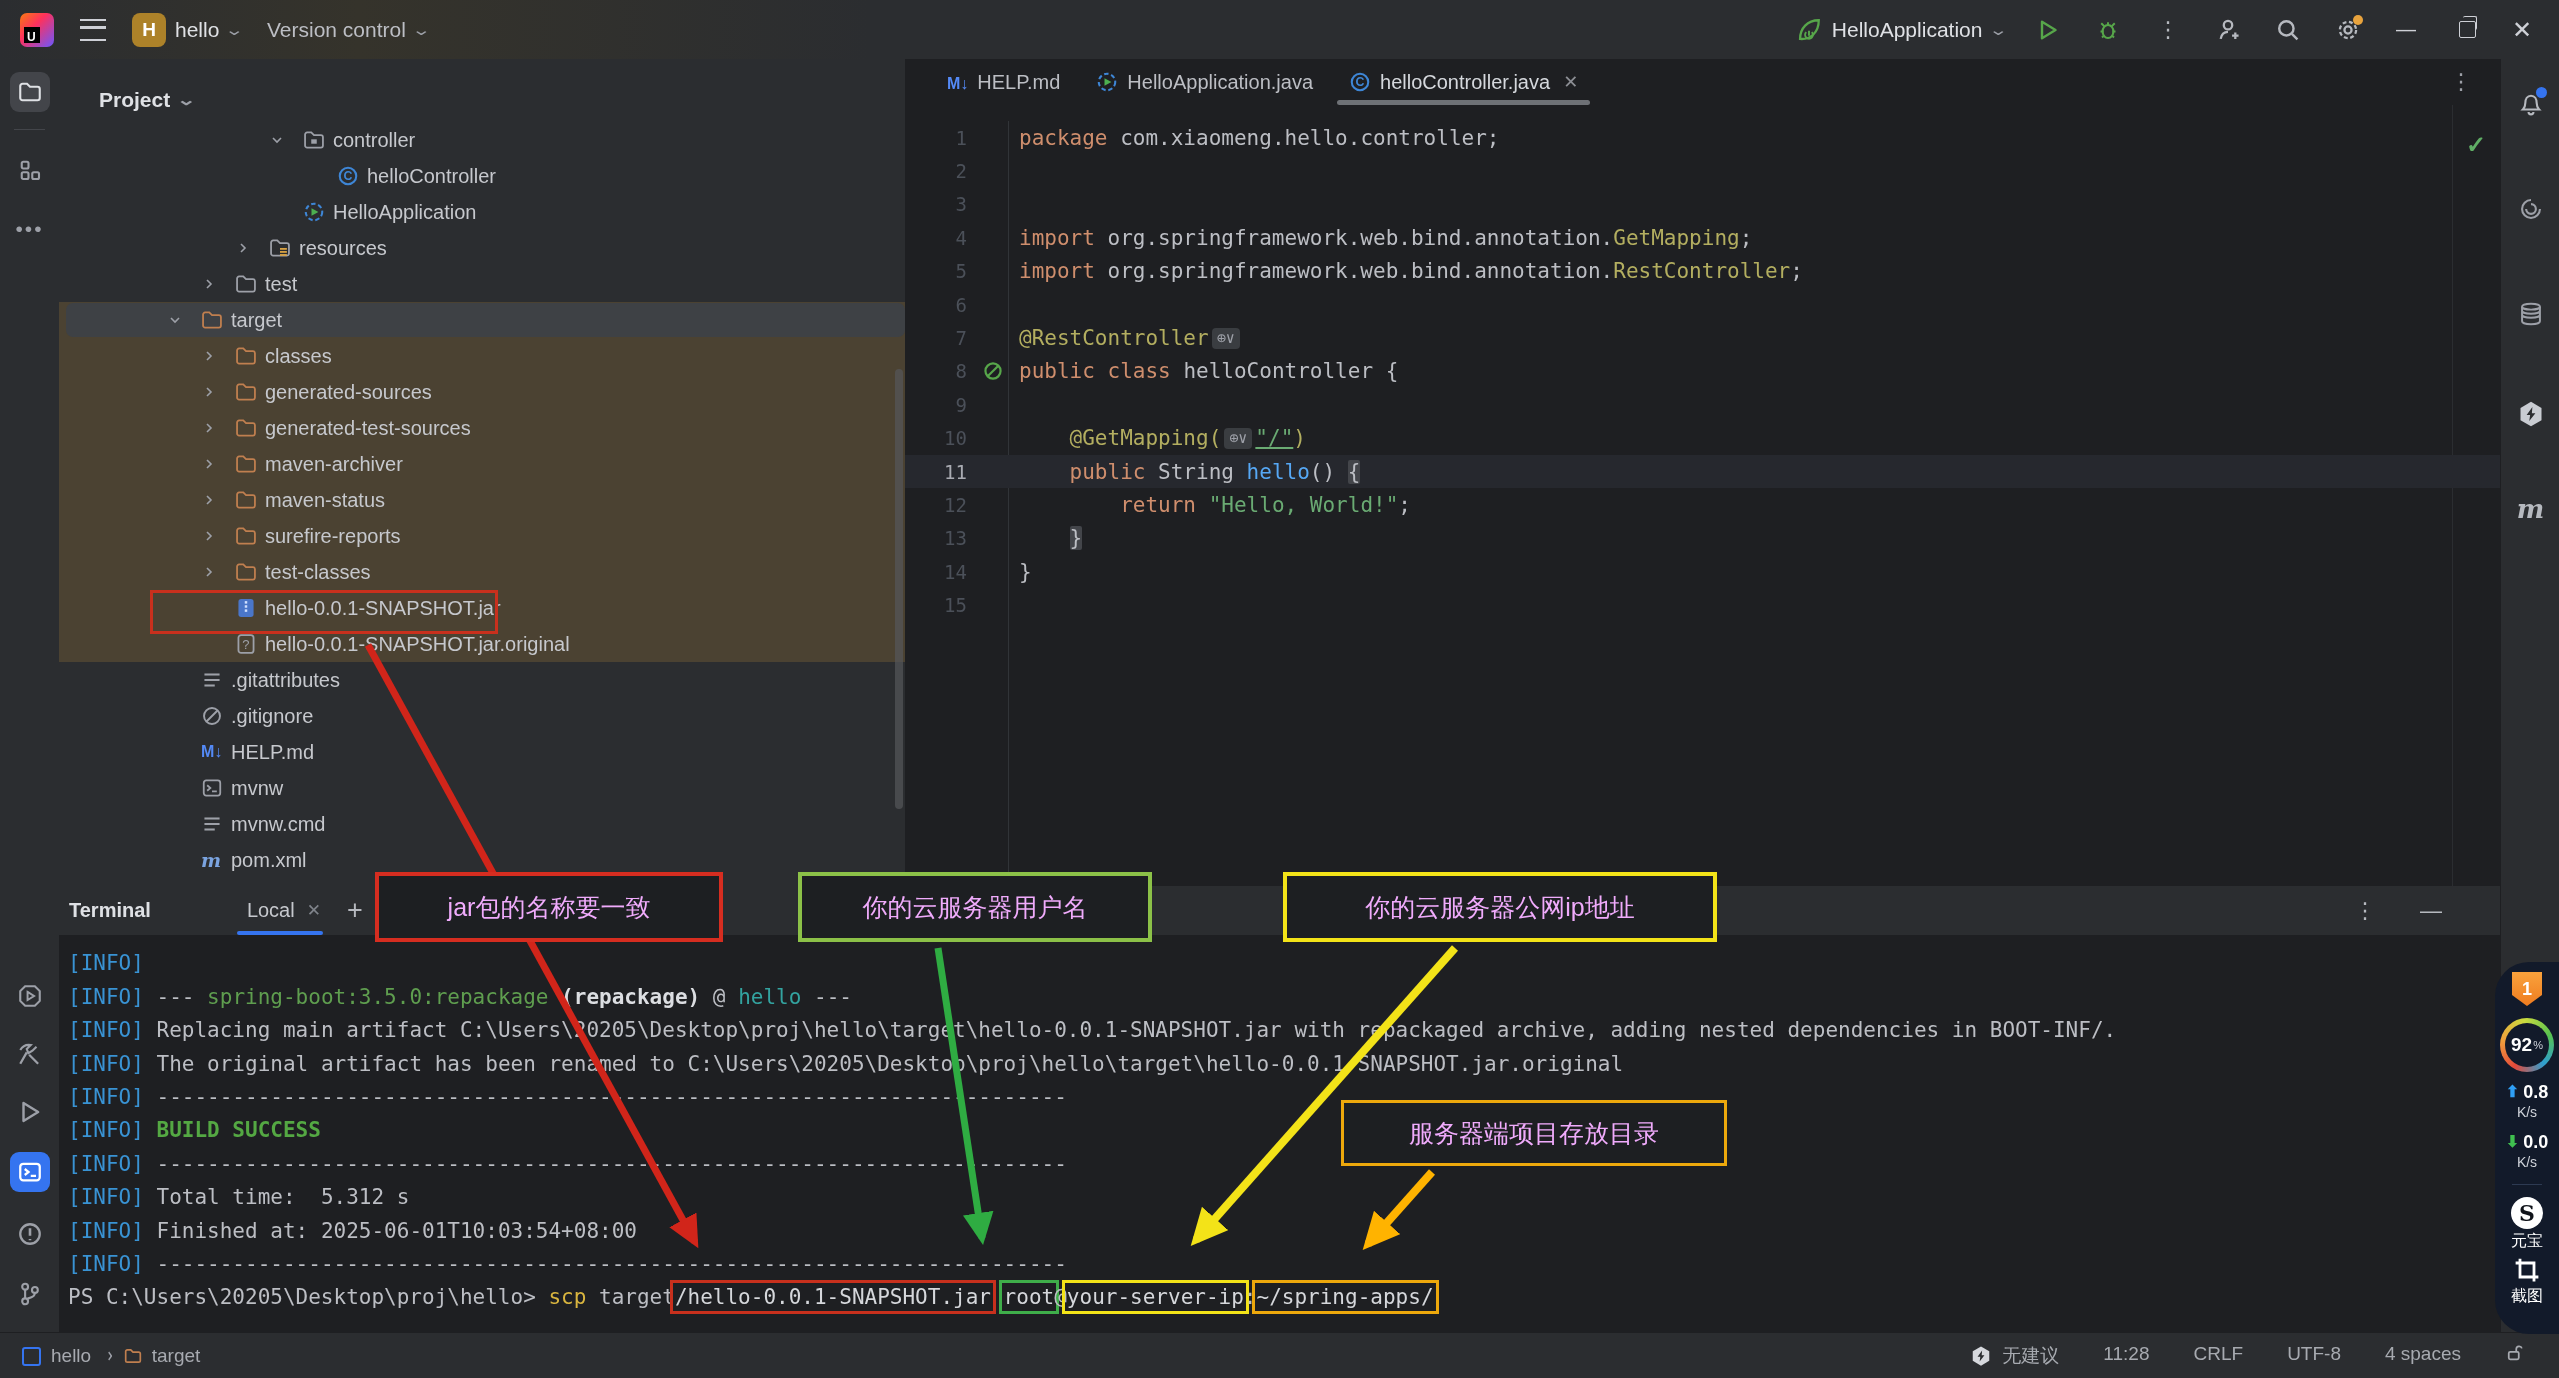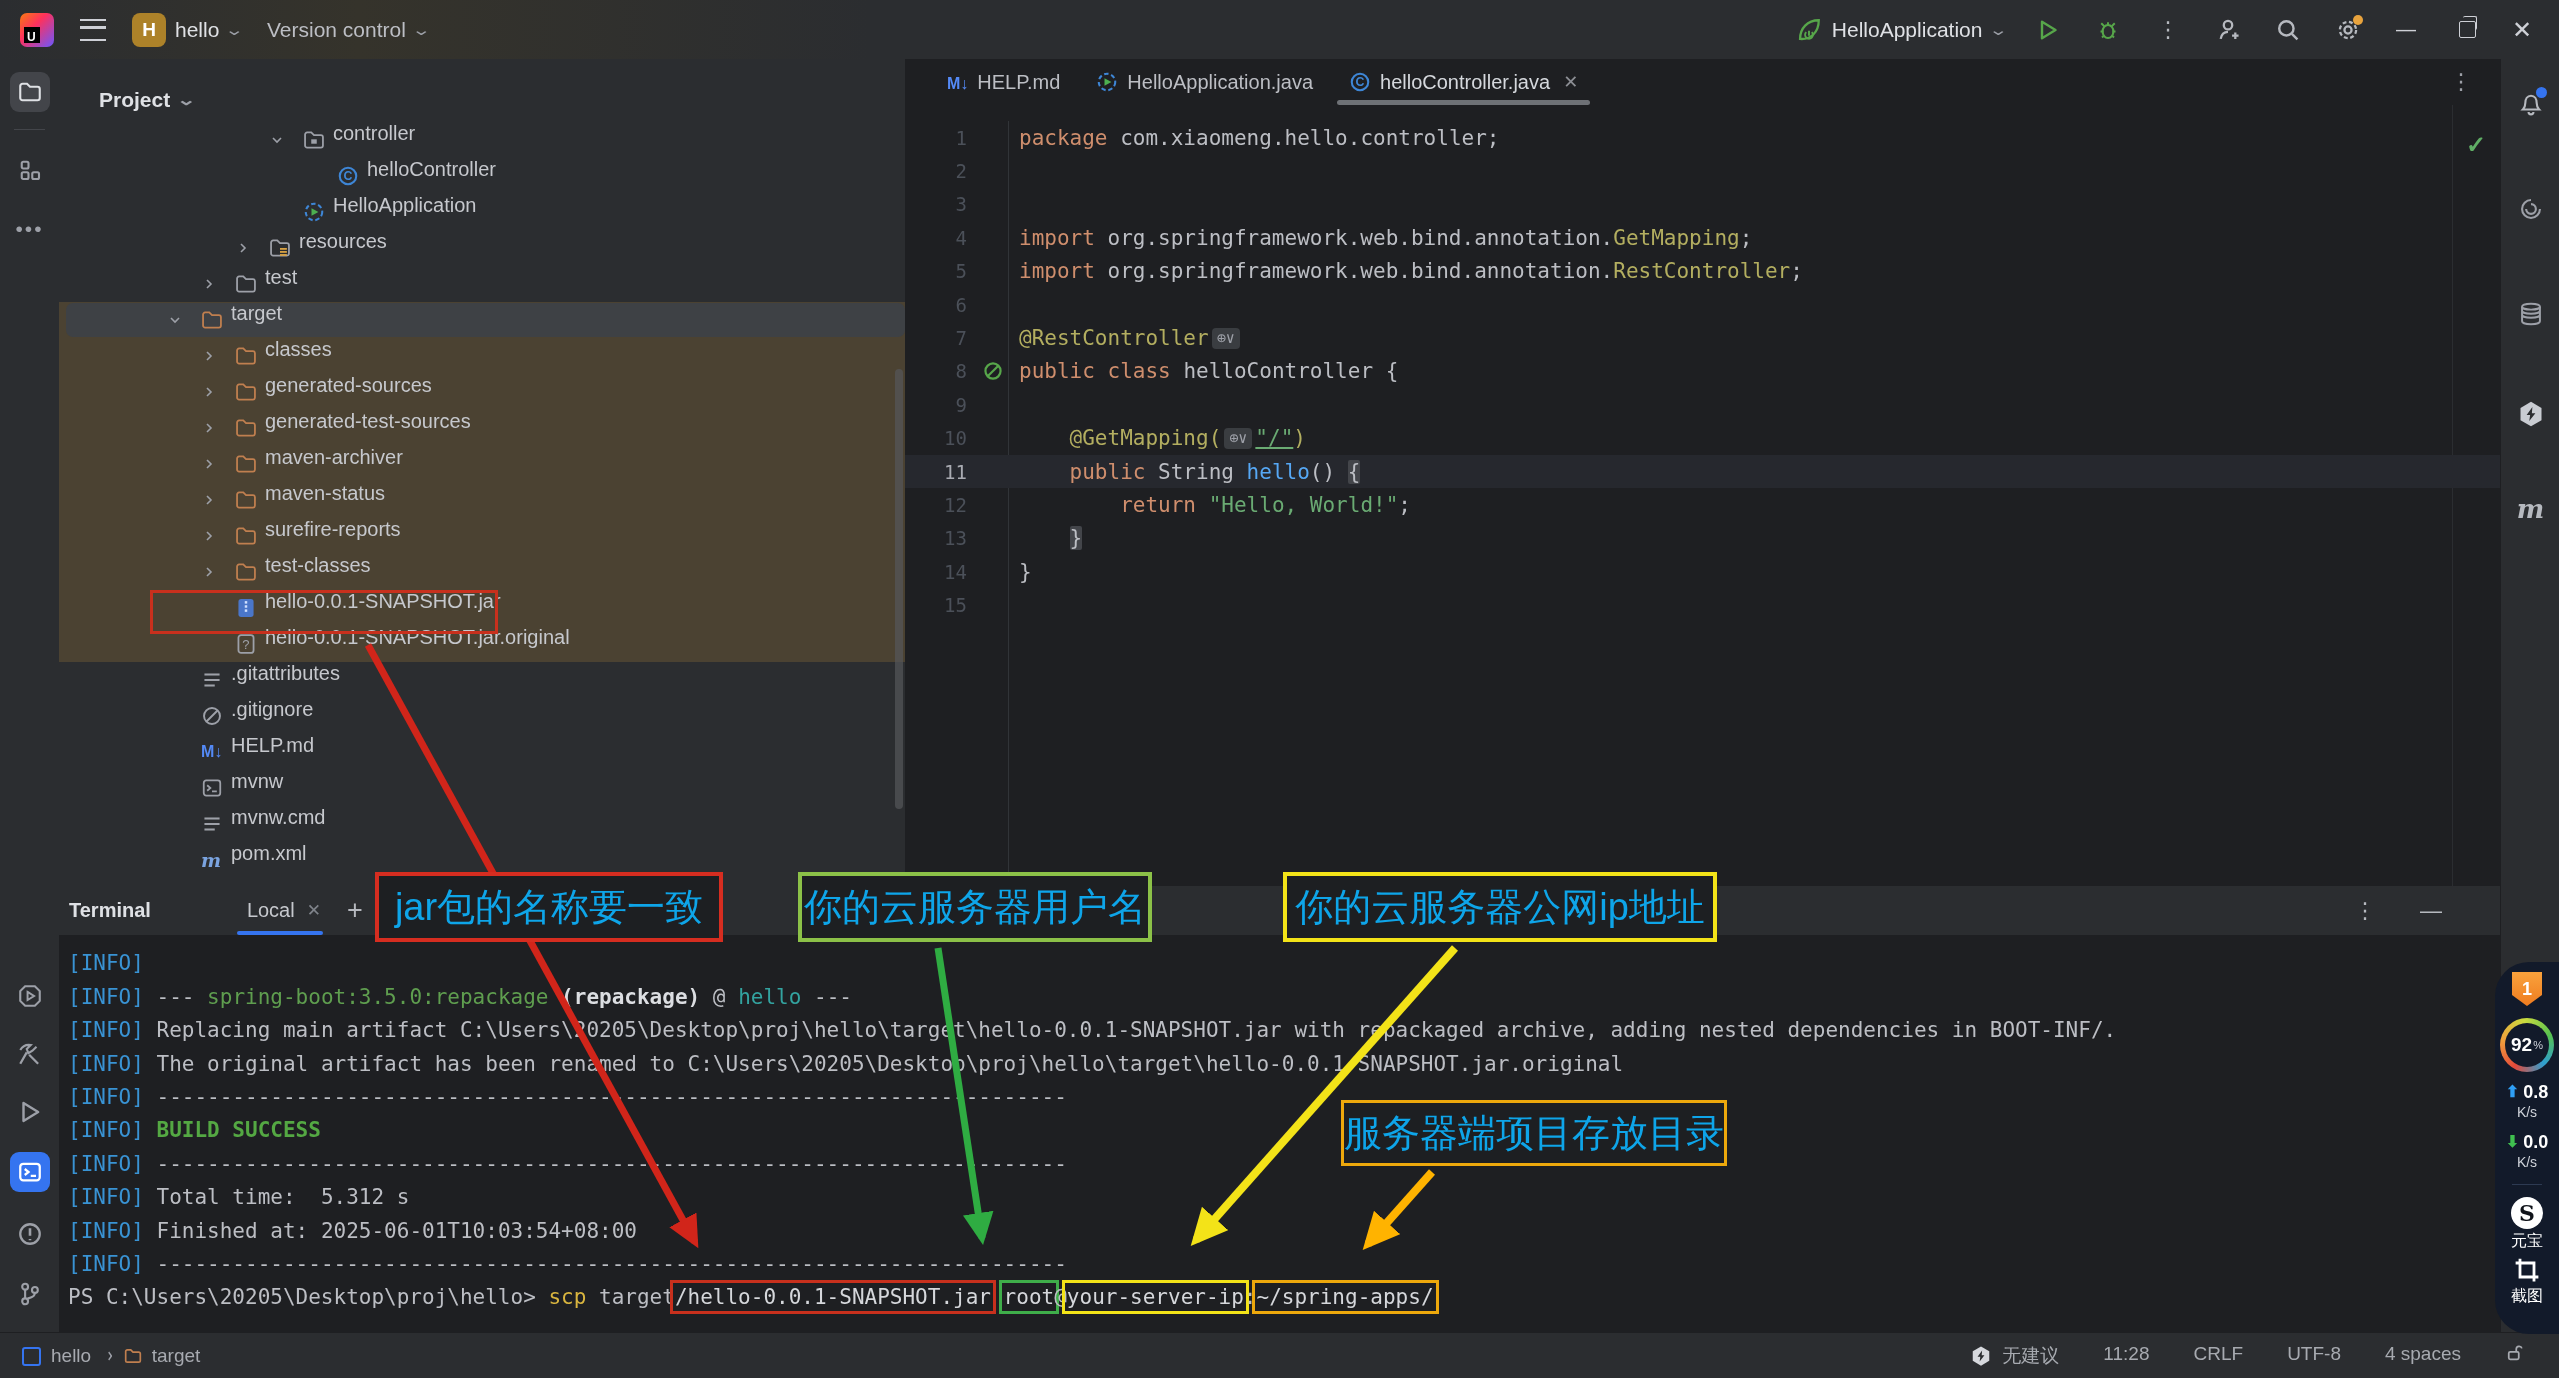--- a/index.html
+++ b/index.html
@@ -42,21 +42,21 @@
   .rail-div{position:absolute;left:14px;width:31px;height:1px;background:#43454a;}
   .baddot{position:absolute;right:-3px;top:-3px;width:11px;height:11px;border-radius:50%;background:#3574f0;}
 
   
   #project{position:absolute;left:59px;top:59px;width:846px;height:827px;background:#2b2d30;border-right:1px solid #1e1f22;padding-left:16px;}
   #ppanel-header{display:flex;align-items:center;gap:10px;padding:20px 0 0 24px;font-size:21px;font-weight:bold;color:#dfe1e5;height:42px;}
   #tree{position:absolute;left:0;top:63px;width:100%;}
   .row{position:relative;height:36px;display:flex;align-items:center;}
   .row.exc{background:#4b4232;}
   .selbar{position:absolute;left:7px;right:16px;top:1px;bottom:1px;background:#3e4145;border-radius:7px;}
-  .rowin{position:relative;display:flex;height:36px;}
+  .rowin{position:relative;display:flex;align-items:center;height:36px;}
   .tchev{width:34px;display:flex;align-items:center;justify-content:flex-start;color:#9da0a8;}
   .tico{width:30px;display:flex;align-items:center;}
   .tlabel{font-size:20px;color:#c6c8cd;white-space:nowrap;}
   #jarbox{position:absolute;left:91px;top:531px;width:342px;height:38px;border:3px solid #c8301d;z-index:3;}
   #pscroll{position:absolute;left:836px;top:310px;width:8px;height:440px;background:#55575a;border-radius:4px;opacity:.7;}
 
   
   #editor{position:absolute;left:905px;top:59px;width:1595px;height:827px;background:#1e1f22;}
   #tabbar{position:absolute;left:0;top:0;width:100%;height:46px;display:flex;align-items:center;padding-left:24px;box-sizing:border-box;}
   .tab{display:flex;align-items:center;gap:9px;padding:0 18px;height:46px;font-size:20px;color:#bcbec4;position:relative;}
@@ -106,21 +106,21 @@
   
   #statusbar{position:absolute;left:0;top:1332px;width:2559px;height:46px;background:#2b2d30;border-top:1px solid #1e1f22;
      display:flex;align-items:center;justify-content:space-between;font-size:19px;color:#a7aab0;}
   #crumbs{display:flex;align-items:center;gap:10px;padding-left:22px;}
   .crumb-sq{width:15px;height:15px;border:2.5px solid #3574f0;border-radius:3px;}
   #sb-right{display:flex;align-items:flex-start;gap:44px;padding-right:34px;}
   .sb-item{display:flex;align-items:center;gap:10px;}
 
   
   .ann{position:absolute;display:flex;align-items:center;justify-content:center;background:#1d1f22;
-       color:#0ea5e9;font-size:38px;z-index:7;white-space:nowrap;}
+       color:#f0abfc;font-size:25px;z-index:7;white-space:nowrap;}
   #ann-red{left:375px;top:872px;width:340px;height:62px;border:4px solid #d62d20;}
   #ann-green{left:798px;top:872px;width:346px;height:62px;border:4px solid #8cc148;}
   #ann-yellow{left:1283px;top:872px;width:426px;height:62px;border:4px solid #f3e318;}
   #ann-orange{left:1341px;top:1100px;width:380px;height:60px;border:3px solid #eda80c;}
   #arrows{position:absolute;left:0;top:0;width:2559px;height:1378px;z-index:6;pointer-events:none;}
 
   
   #widget{position:absolute;right:0;top:962px;width:64px;height:372px;background:#121a2a;
      border-radius:34px 0 0 34px;z-index:8;display:flex;flex-direction:column;align-items:center;padding-top:10px;box-sizing:border-box;}
   #shield{width:30px;height:34px;background:linear-gradient(180deg,#f9a23c,#ef7c1f);

